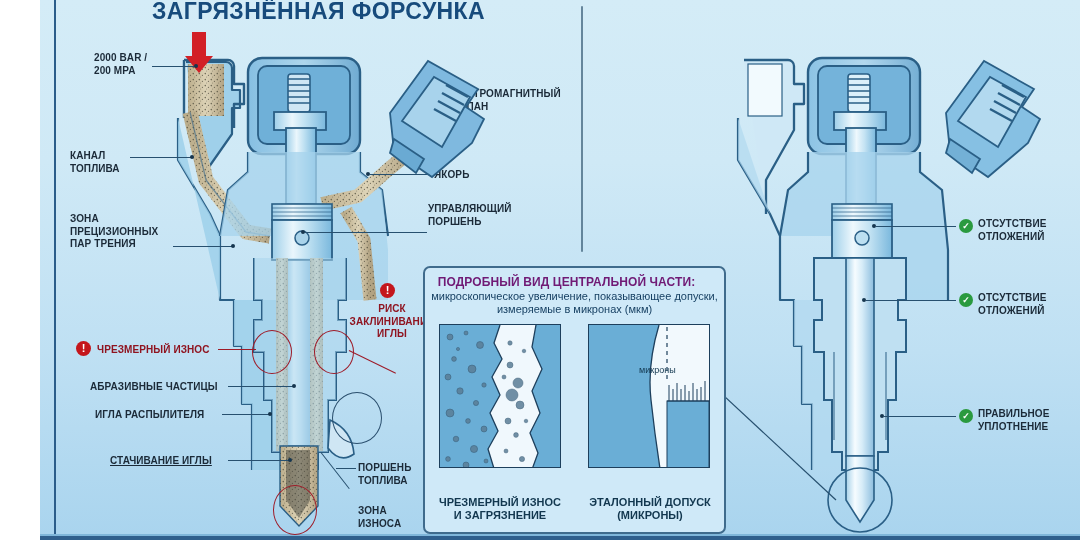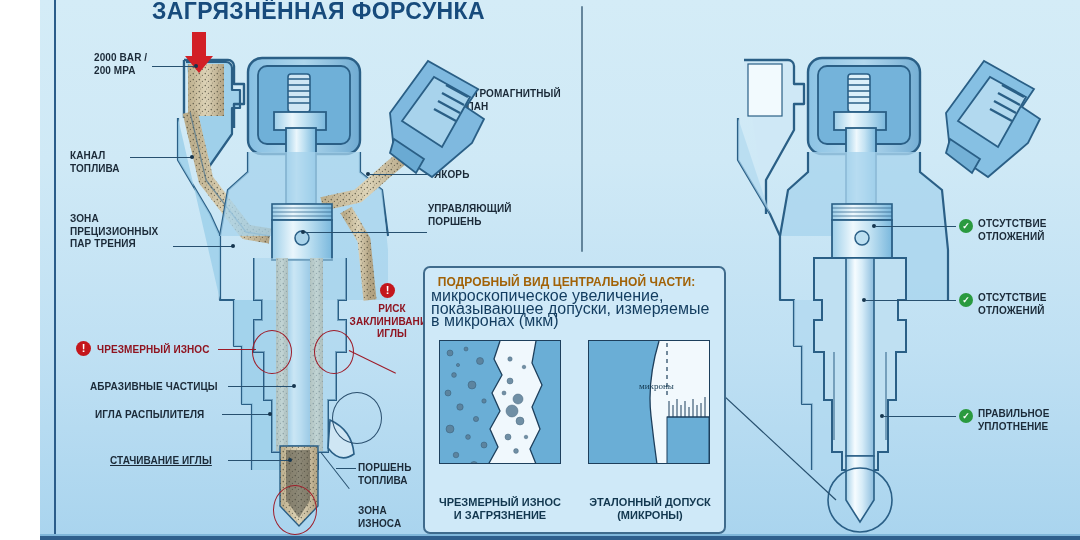--- a/index.html
+++ b/index.html
@@ -65,29 +65,29 @@
   .ring.blue{border-color:#2a4f6e;}
 
   
   #inset{
     position:absolute;left:383px;top:266px;width:303px;height:268px;
     background:#cfe9f8;border:2px solid #3f6b8c;border-radius:7px;
     box-sizing:border-box;
   }
   #inset .ins-title{
     position:absolute;left:0;right:16px;top:7px;text-align:center;
-    font-size:12px;font-weight:bold;color:#a16207;letter-spacing:.1px;
+    font-size:12px;font-weight:bold;color:#701a75;letter-spacing:.1px;
   }
   #inset .ins-sub{
-    position:absolute;left:6px;right:6px;top:22px;text-align:left;
-    font-size:16px;color:#123c5f;line-height:12.5px;
+    position:absolute;left:6px;right:6px;top:22px;text-align:center;
+    font-size:11px;color:#123c5f;line-height:12.5px;
   }
   .ins-frame{
-    position:absolute;top:72px;width:122px;height:124px;
-    border:1.5px solid #1d3f5c;background:#fff;overflow:hidden;box-sizing:border-box;font-family:Liberation Serif, serif;
+    position:absolute;top:56px;width:122px;height:144px;
+    border:1.5px solid #1d3f5c;background:#fff;overflow:hidden;box-sizing:border-box;
   }
   #ins-left-frame{left:14px;}
   #ins-right-frame{left:163px;}
   .ins-cap{
     position:absolute;top:228px;width:140px;text-align:center;
     font-size:11px;font-weight:bold;color:#12374f;line-height:13px;white-space:pre-line;
   }
   #ins-left-cap{left:5px;}
   #ins-right-cap{left:155px;}
 

